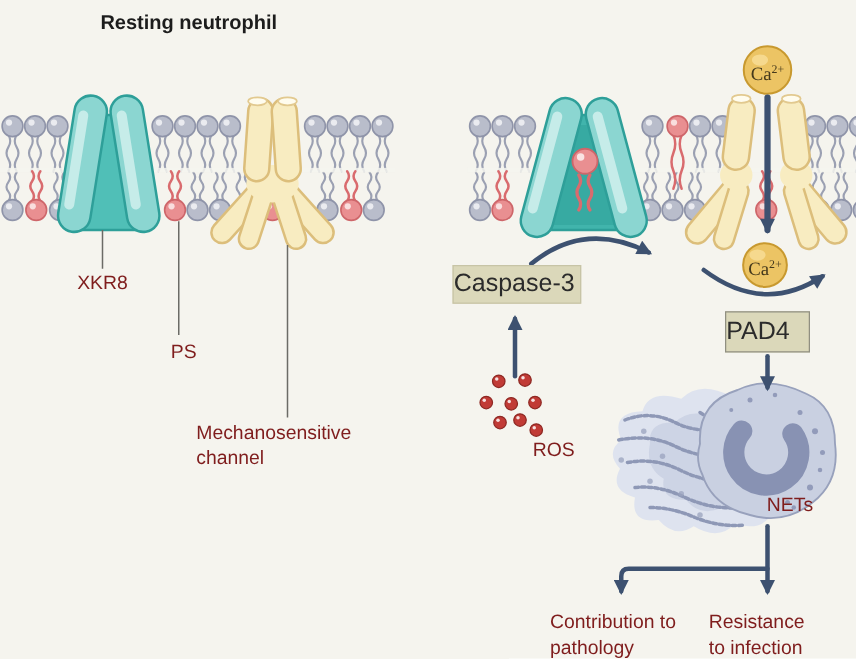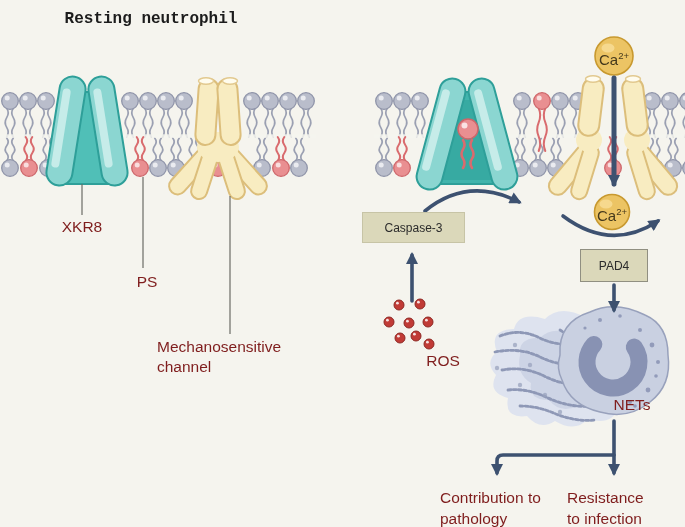--- a/index.html
+++ b/index.html
@@ -2,30 +2,30 @@
 <html><head>
 <meta charset="utf-8">
 <style>
   html,body{margin:0;padding:0;background:#fff;}
   #figure{
     position:relative;width:685px;height:527px;background:#F5F4EE;
     font-family:"Liberation Sans",sans-serif;overflow:hidden;
   }
   #art{position:absolute;left:0;top:0;}
   .txt{position:absolute;color:#7f1d1d;font-size:15.5px;line-height:20px;}
-  .title{font-weight:700;color:#1C1C1C;font-size:16px;text-align:center;font-family:Liberation Mono, monospace;}
+  .title{font-weight:700;color:#1C1C1C;font-size:16px;text-align:center;}
   .center{text-align:center;}
   .enzyme-box{
     position:absolute;background:#DBD8BA;color:#2B2B2B;
-    display:flex;align-items:center;justify-content:center;
-    font-size:12px;box-sizing:border-box;
+    display:flex;align-items:center;justify-content:flex-start;
+    font-size:20px;box-sizing:border-box;
   }
   .ion{
     position:absolute;width:46px;text-align:center;color:#45391C;
-    font-size:15px;line-height:20px;
+    font-size:15px;line-height:20px;font-family:Liberation Serif, serif;
   }
   .ion sup{font-size:9.5px;}
   .wrap2{line-height:21px;}
 </style>
 </head>
 <body>
 
 <div id="figure">
 
   <svg id="art" width="685" height="527" viewBox="0 0 685 527">

